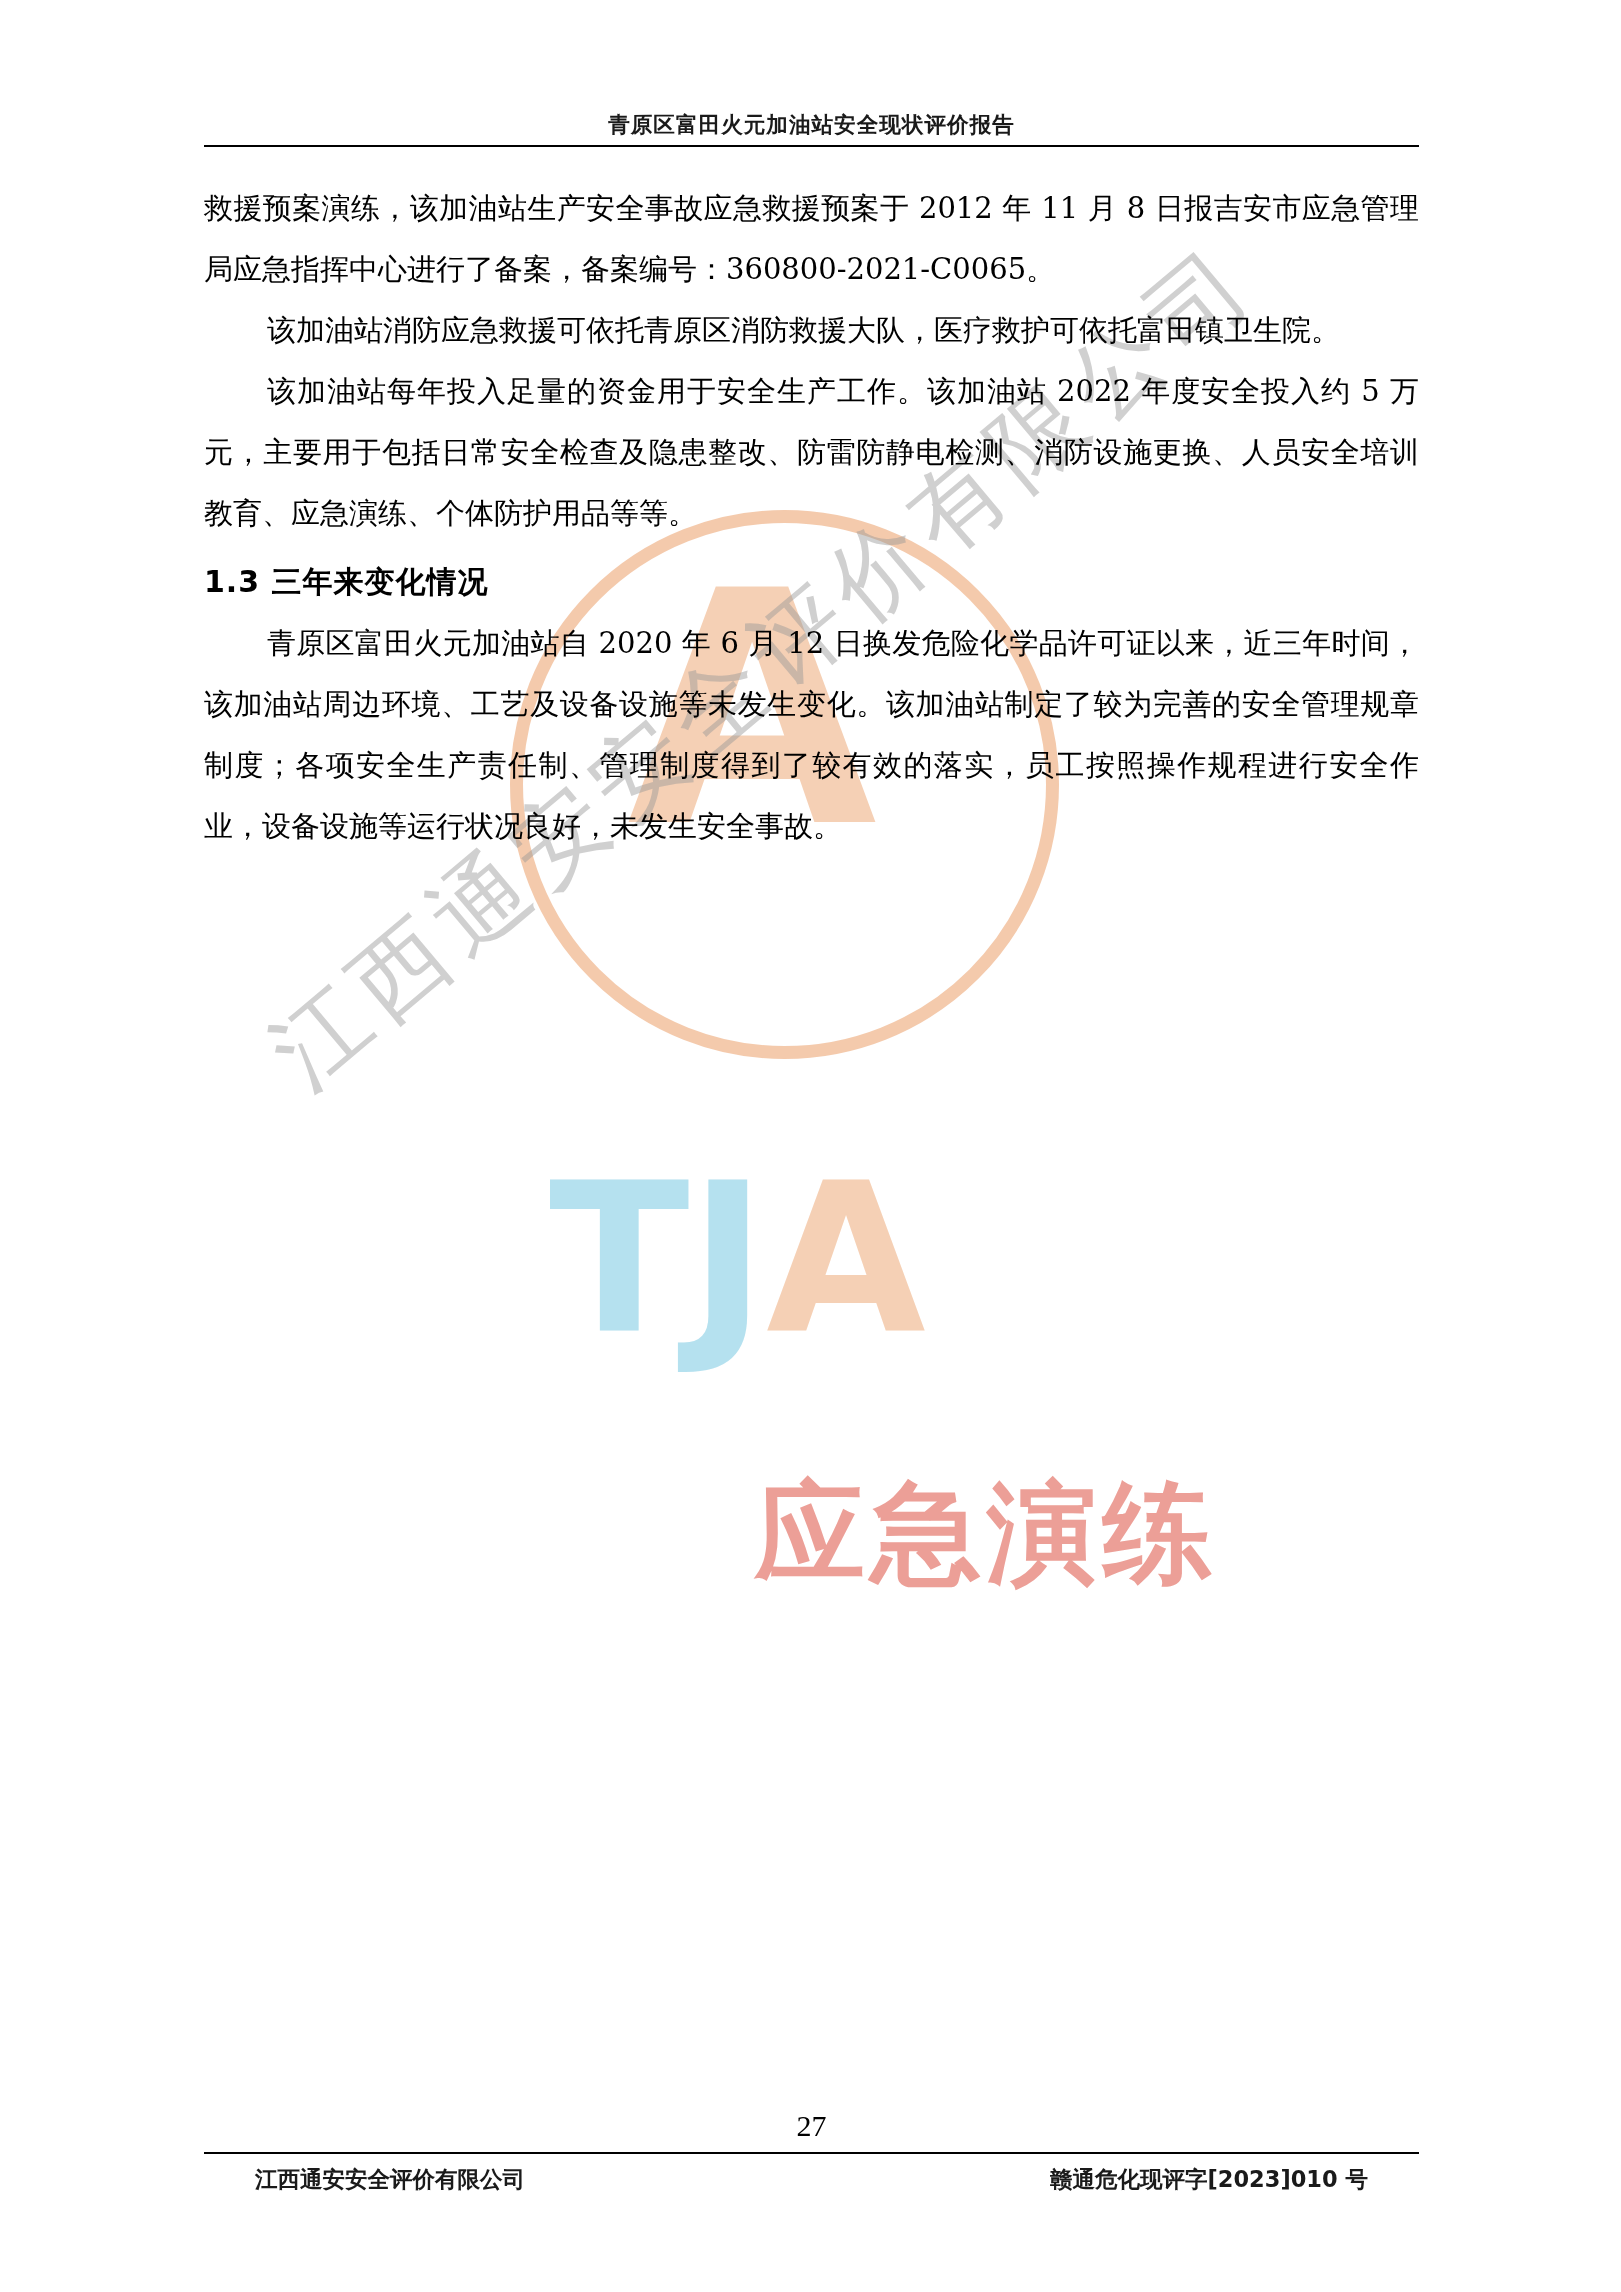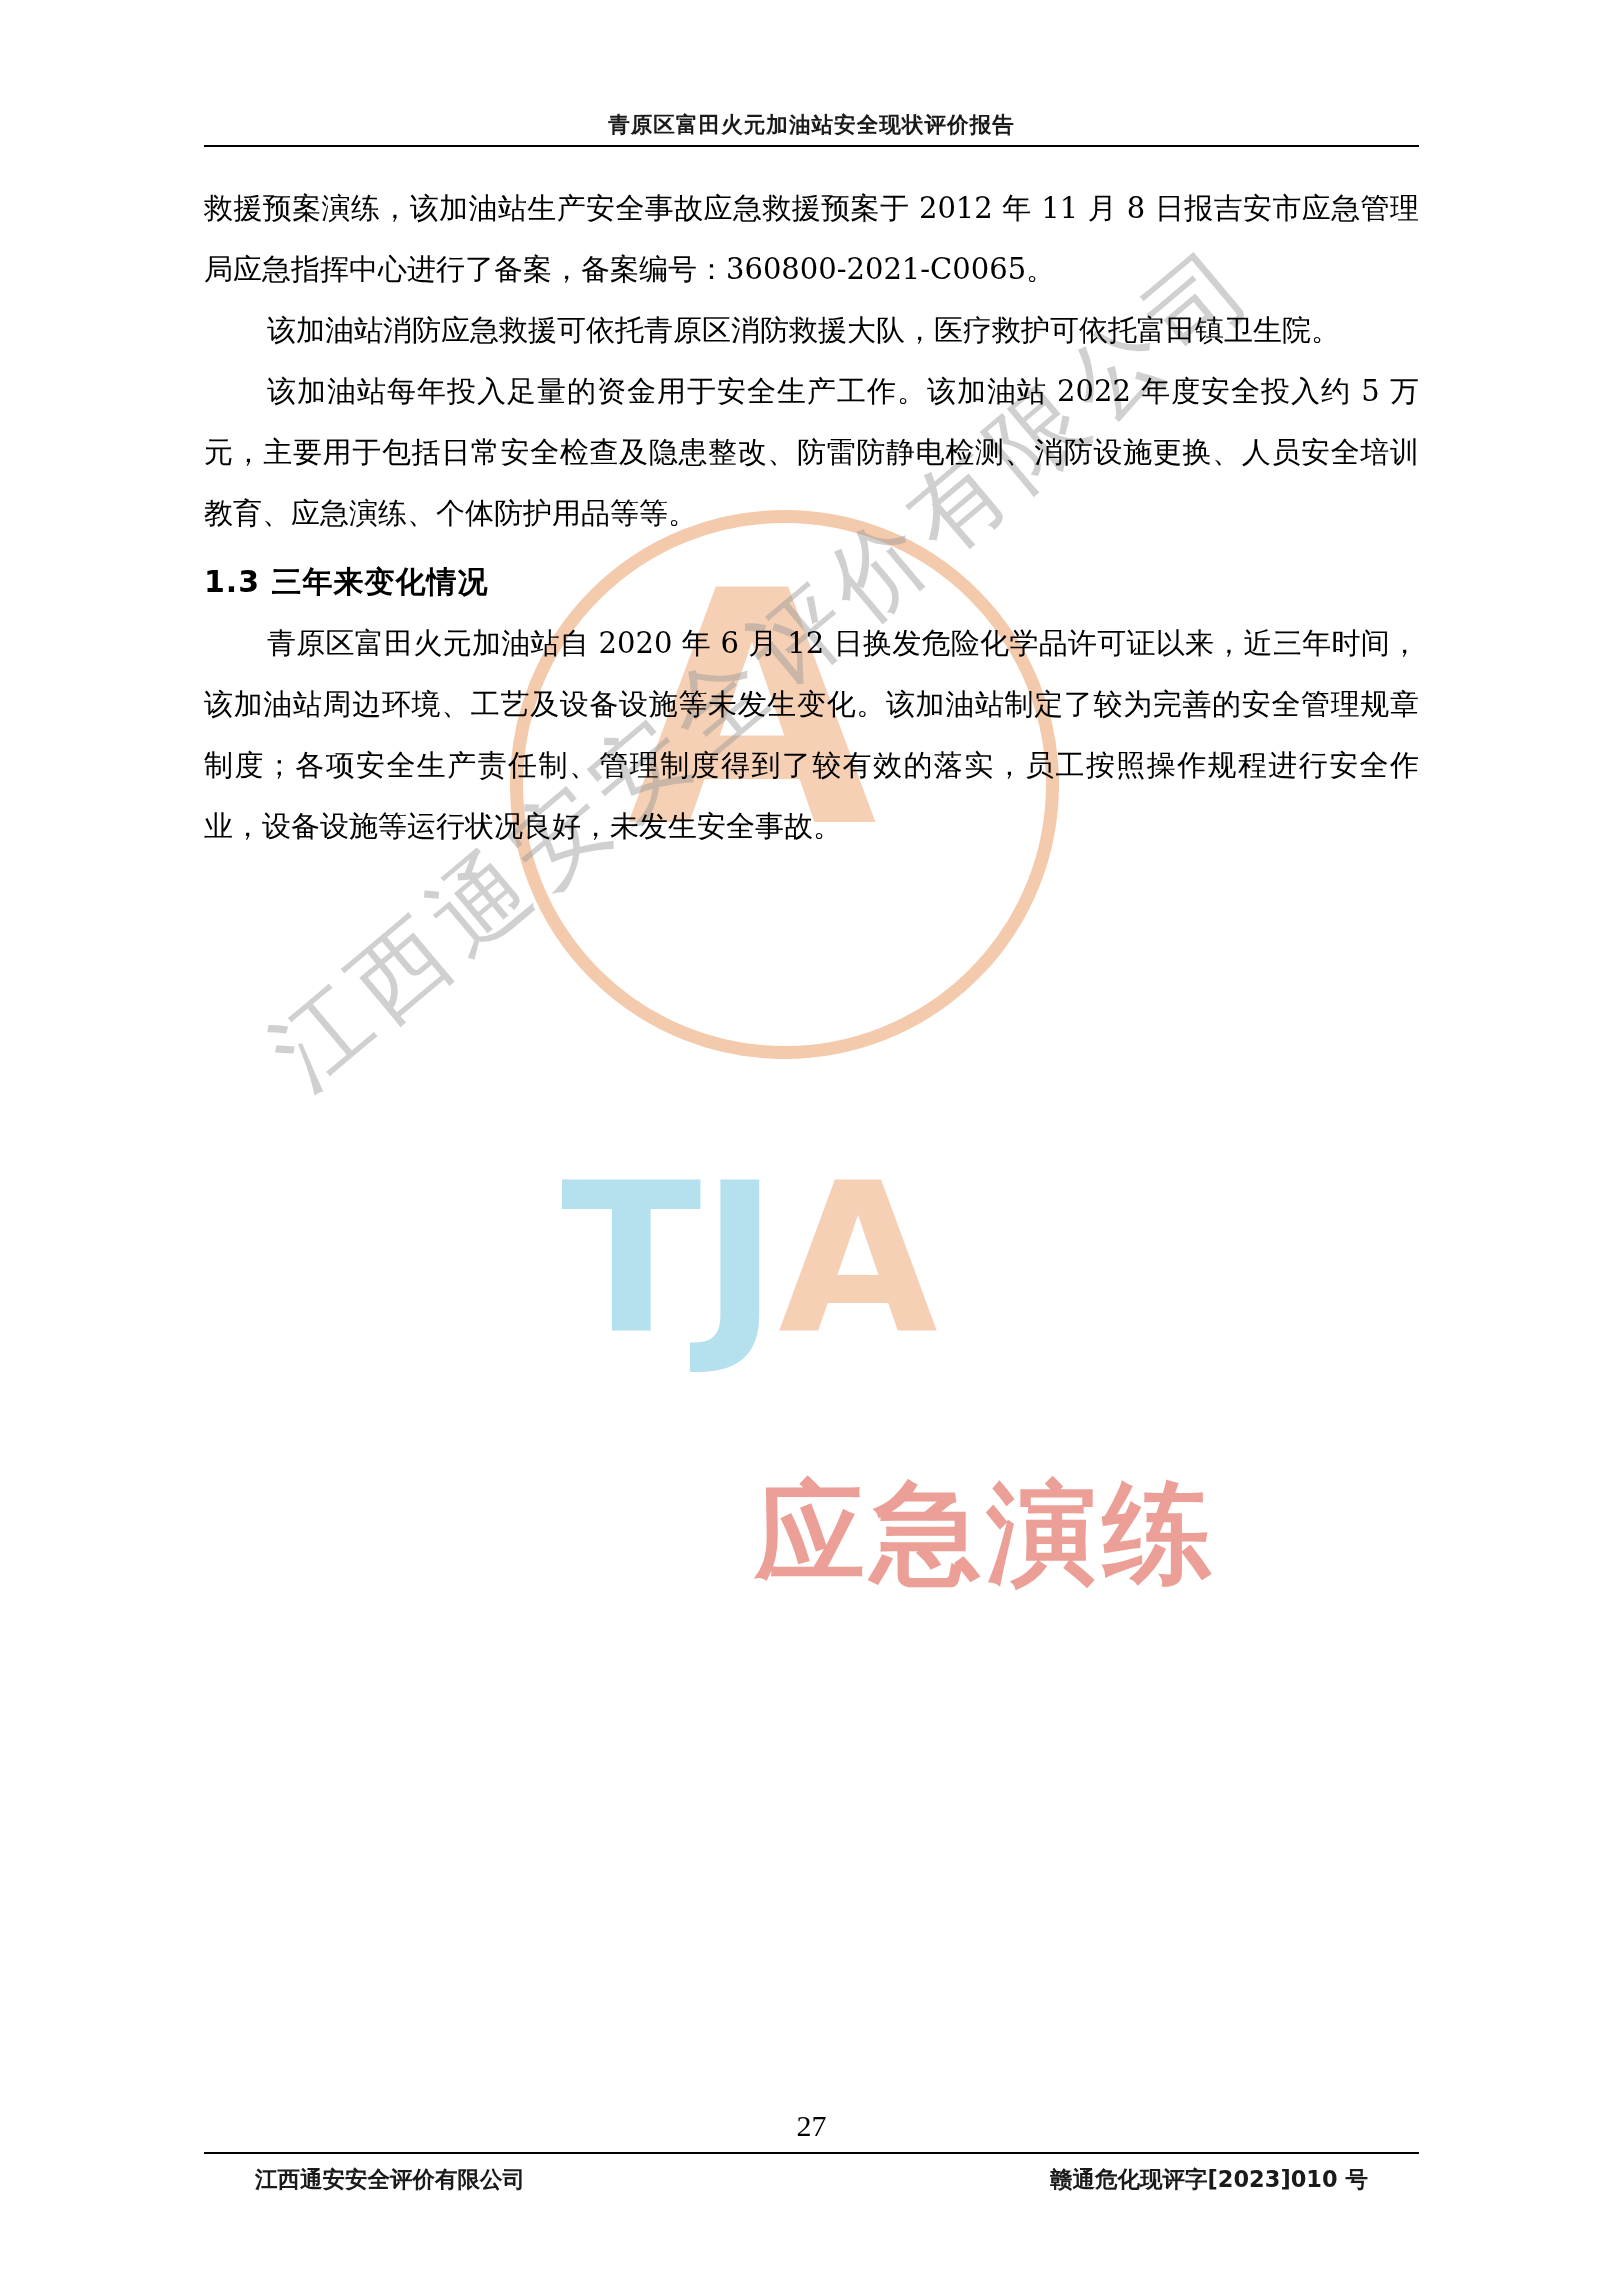--- a/index.html
+++ b/index.html
@@ -106,21 +106,20 @@
     letter-spacing: -7.8px;
   }
   .wm-tja {
     position: absolute;
     left: 549px;
     top: 1157px;
     font-size: 206px;
     font-weight: bold;
     font-family: "DejaVu Sans", sans-serif;
     line-height: 206px;
-    margin-left: 12px;
   }
   .wm-t { color: rgba(120,200,225,0.55); }
   .wm-j { color: rgba(120,200,225,0.55); }
   .wm-a2 { color: rgba(233,150,90,0.45); }
 
   .wm-brand {
     position: absolute;
     left: 755px;
     top: 1460px;
     font-size: 110px;

